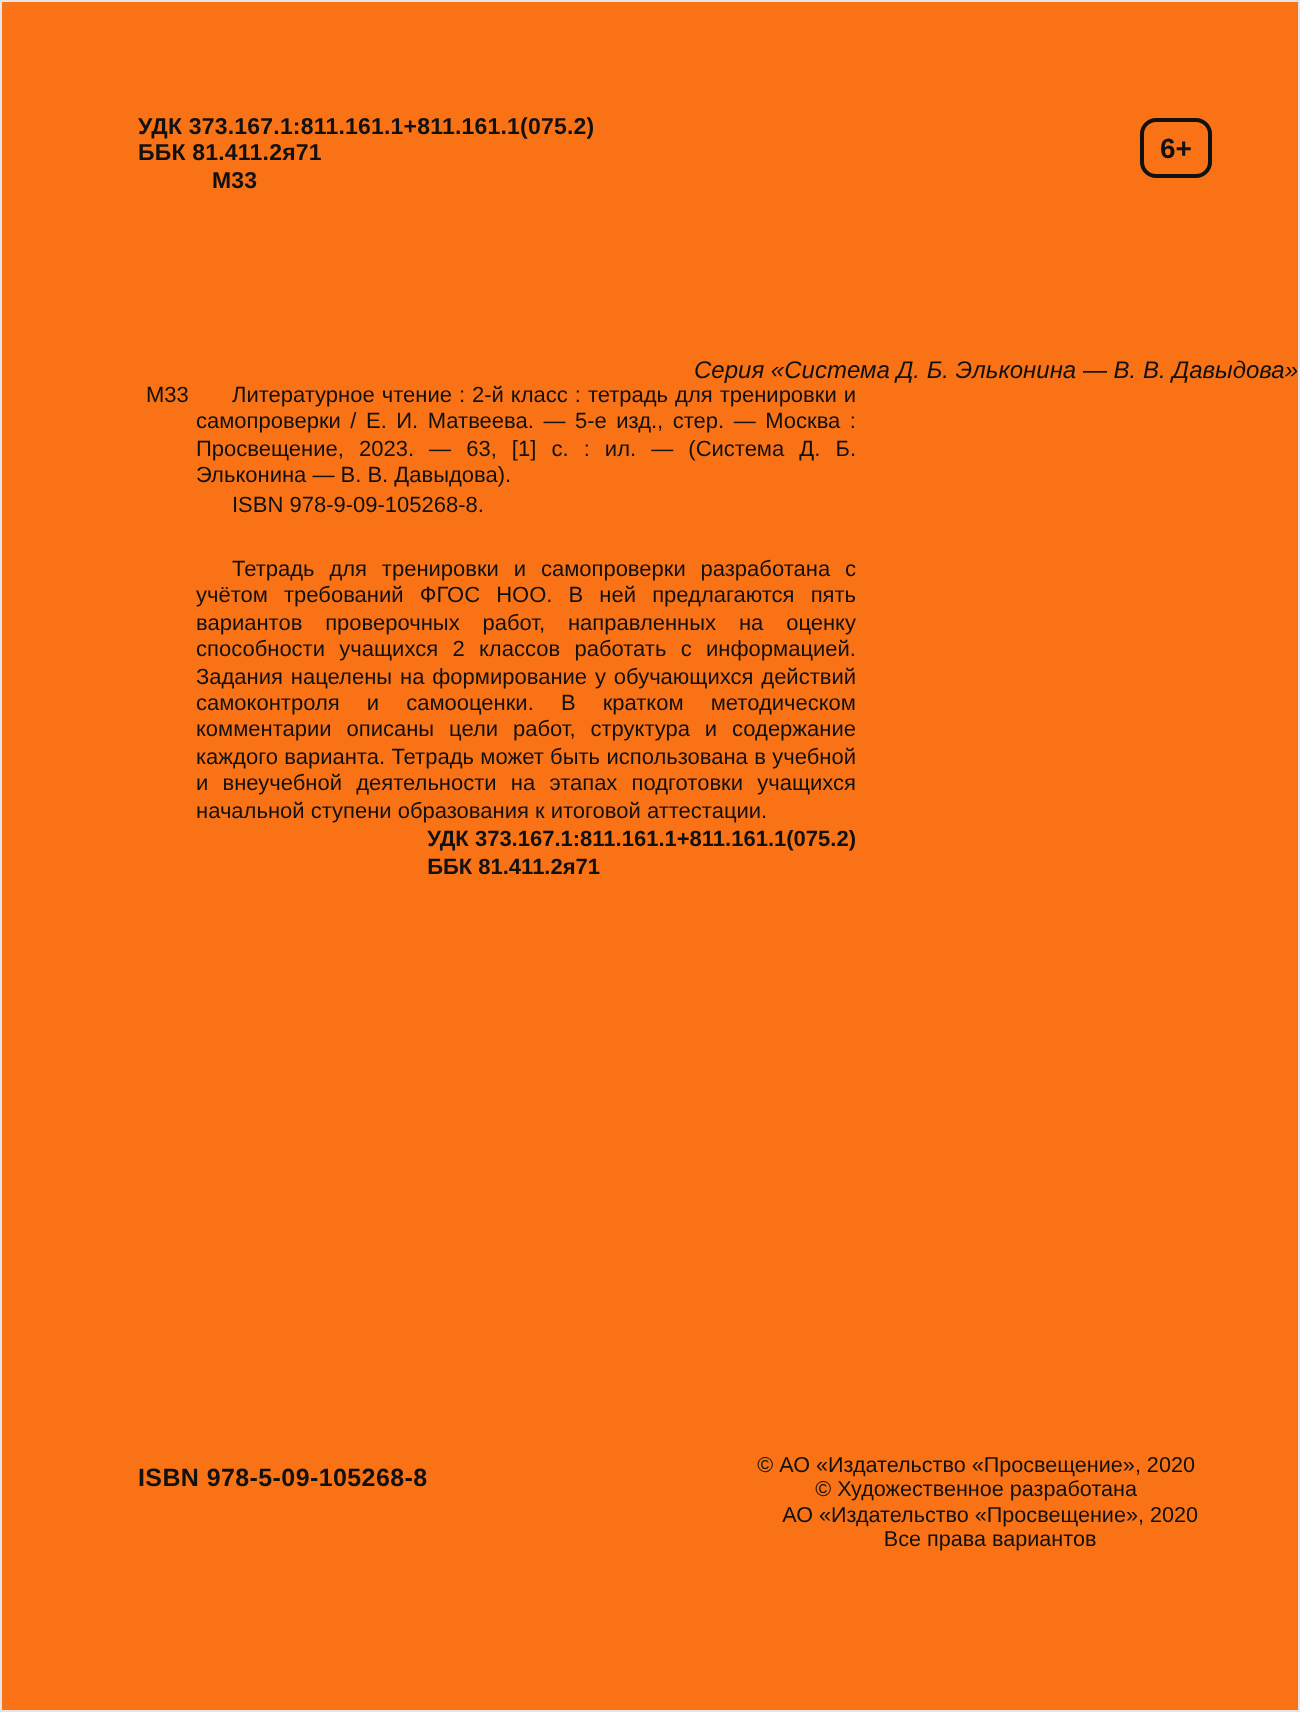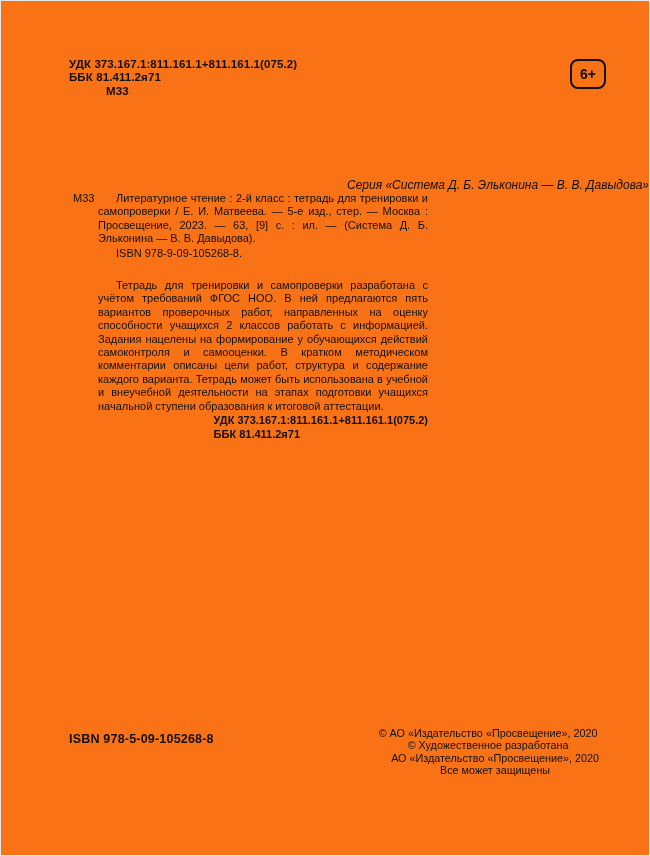--- a/index.html
+++ b/index.html
@@ -144,38 +144,38 @@
   </div>
 
   <div class="age-badge">6+</div>
 
   <div class="series">Серия «Система Д. Б. Эльконина — В. В. Давыдова»</div>
 
   <div class="entry-block">
 
     <div class="entry-desc-wrap">
       <span class="entry-code">М33</span>
-      <p class="desc">Литературное чтение : 2-й класс : тетрадь для тренировки и самопроверки / Е. И. Матвеева. — 5-е изд., стер. — Москва : Просвещение, 2023. — 63, [9] с. : ил. — (Система Д. Б. Эльконина — В. В. Давыдова).</p>
+      <p class="desc">Литературное чтение : 2-й класс : тетрадь для тренировки и самопроверки / Е. И. Матвеева. — 5-е изд., стер. — Москва : Просвещение, 2023. — 63, [1] с. : ил. — (Система Д. Б. Эльконина — В. В. Давыдова).</p>
     </div>
 
     <p class="isbn-line">ISBN 978-9-09-105268-8.</p>
 
     <p class="annotation">Тетрадь для тренировки и самопроверки разработана с учётом требований ФГОС НОО. В ней предлагаются пять вариантов проверочных работ, направленных на оценку способности учащихся 2 классов работать с информацией. Задания нацелены на формирование у обучающихся действий самоконтроля и самооценки. В кратком методическом комментарии описаны цели работ, структура и содержание каждого варианта. Тетрадь может быть использована в учебной и внеучебной деятельности на этапах подготовки учащихся начальной ступени образования к итоговой аттестации.</p>
 
     <div class="udk-block">
       <div class="udk-inner">
         <div>УДК 373.167.1:811.161.1+811.161.1(075.2)</div>
         <div>ББК 81.411.2я71</div>
       </div>
     </div>
   </div>
 
   <div class="footer">
     <div class="footer-isbn">ISBN 978-5-09-105268-8</div>
     <div class="copyright">
       <div class="c-line">© АО «Издательство «Просвещение», 2020</div>
       <div class="c-line">© Художественное разработана</div>
       <div class="c-line indent">АО «Издательство «Просвещение», 2020</div>
-      <div class="c-line indent">Все может защищены</div>
+      <div class="c-line indent">Все права вариантов</div>
     </div>
   </div>
 
 </div>
 
 </body></html>

